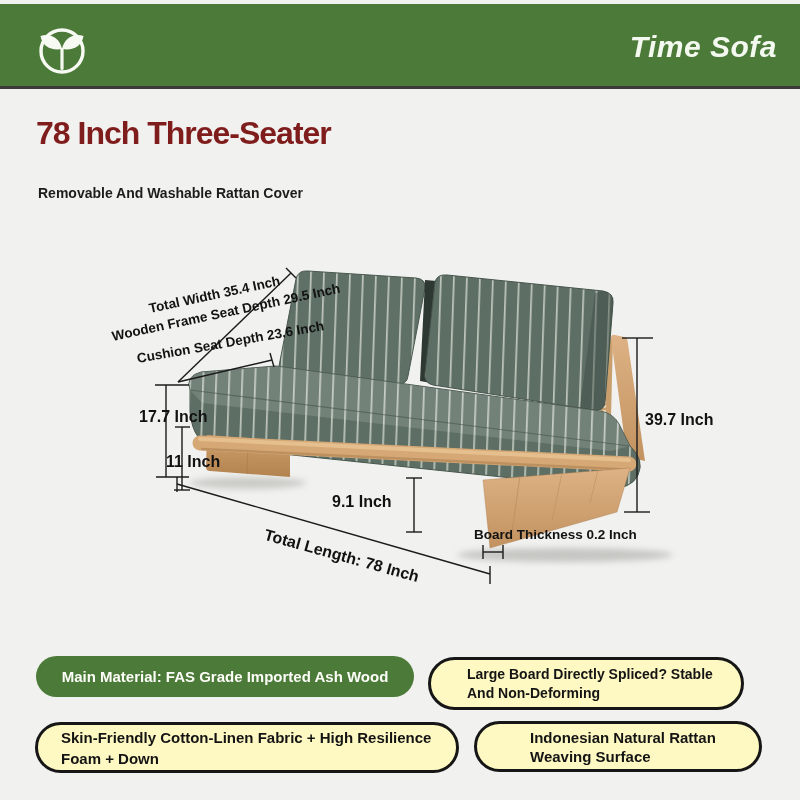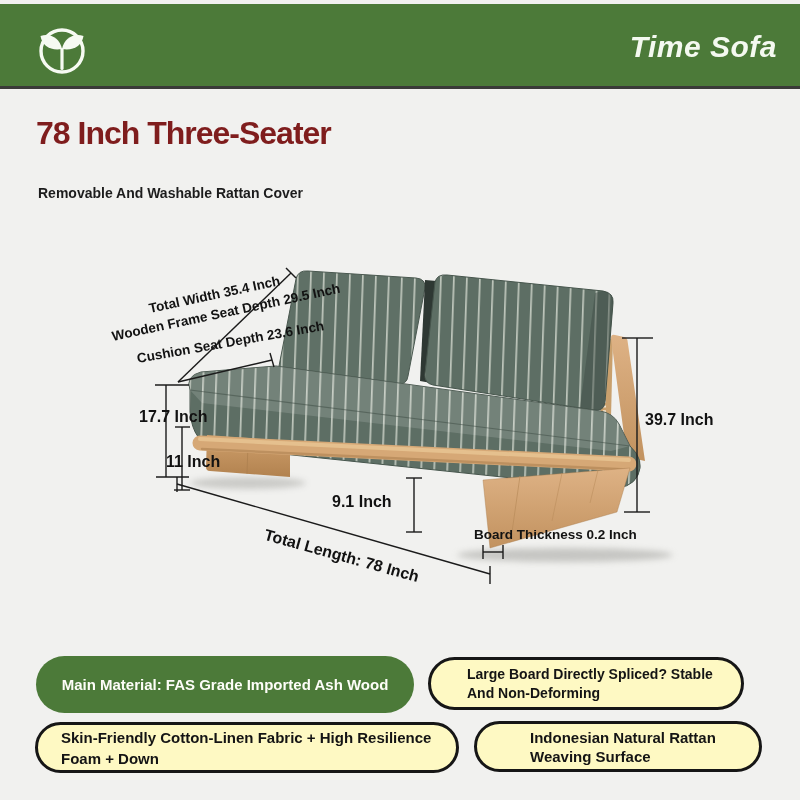--- a/index.html
+++ b/index.html
@@ -34,21 +34,21 @@
   .dims{position:absolute;left:0;top:0;width:800px;height:800px;pointer-events:none;}
 
   .dim{position:absolute;font-weight:700;color:#121212;white-space:nowrap;}
   .dim.r12{transform:rotate(-12deg);transform-origin:0 50%;}
   .dim.r10{transform:rotate(-10deg);transform-origin:0 50%;}
   .dim.r15{transform:rotate(15.5deg);transform-origin:0 0;}
   .fs13{font-size:13.5px;} .fs14{font-size:16px;} .fs16{font-size:16px;}
 
   
   .pill{position:absolute;border-radius:29px;display:flex;align-items:center;}
-  .pill-green{left:36px;top:656px;width:378px;height:57px;background:var(--accent);justify-content:center;}
+  .pill-green{left:36px;top:656px;width:378px;height:41px;background:var(--accent);justify-content:center;}
   .pill-green .pt{color:#fdfdf8;font-size:15px;font-weight:700;text-align:center;}
   .pill-outline{background:#fef9c3;border:3px solid #161616;}
   .pill-2{left:428px;top:657px;width:316px;height:53px;padding-left:36px;padding-right:10px;}
   .pill-3{left:35px;top:722px;width:424px;height:51px;padding-left:23px;padding-right:18px;}
   .pill-4{left:474px;top:721px;width:288px;height:51px;padding-left:53px;padding-right:12px;}
   .pill-outline .pt{color:#141414;font-weight:700;line-height:19px;}
   .pill-2 .pt{font-size:14px;}
   .pill-3 .pt{font-size:15px;line-height:21px;}
   .pill-4 .pt{font-size:15px;line-height:19px;}
 </style>

